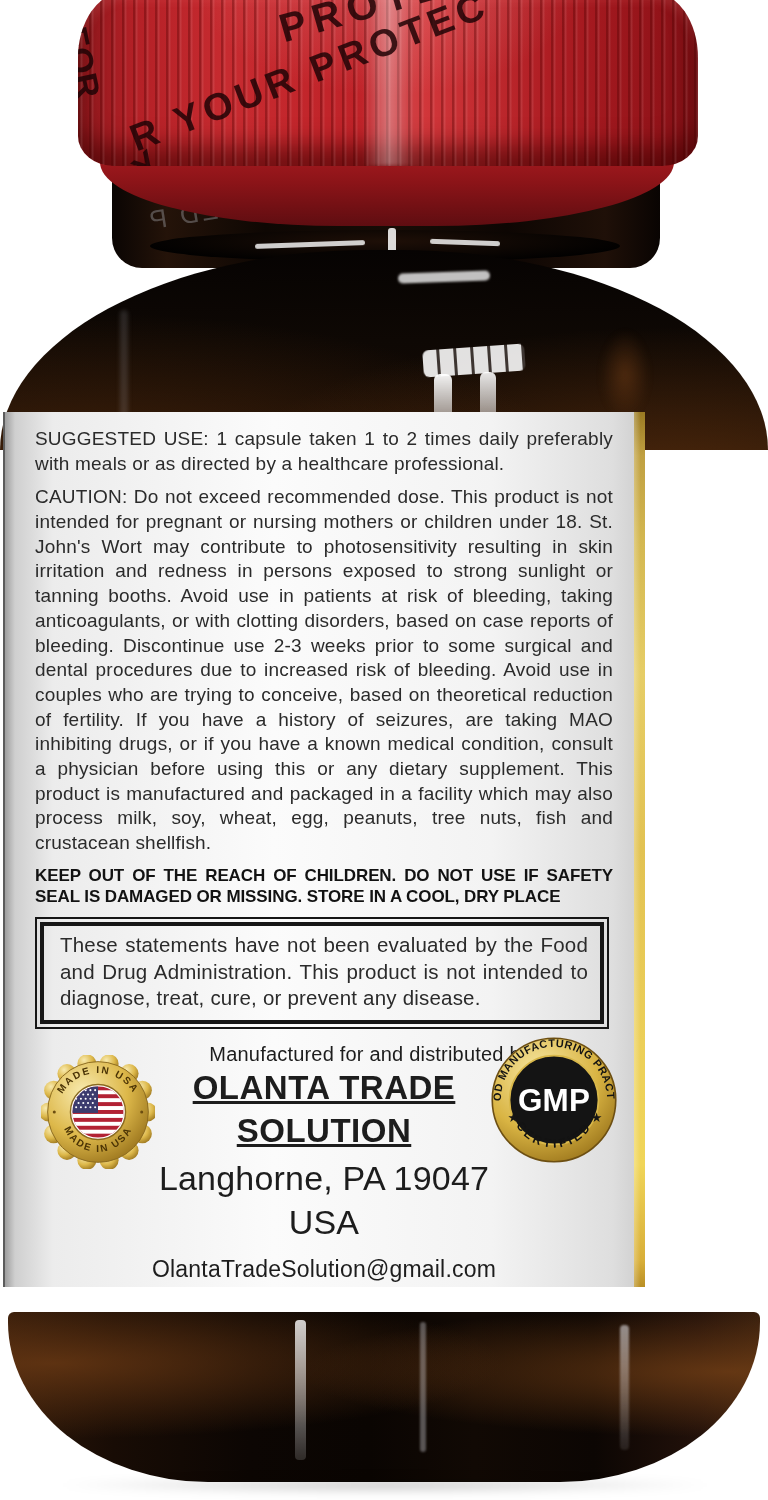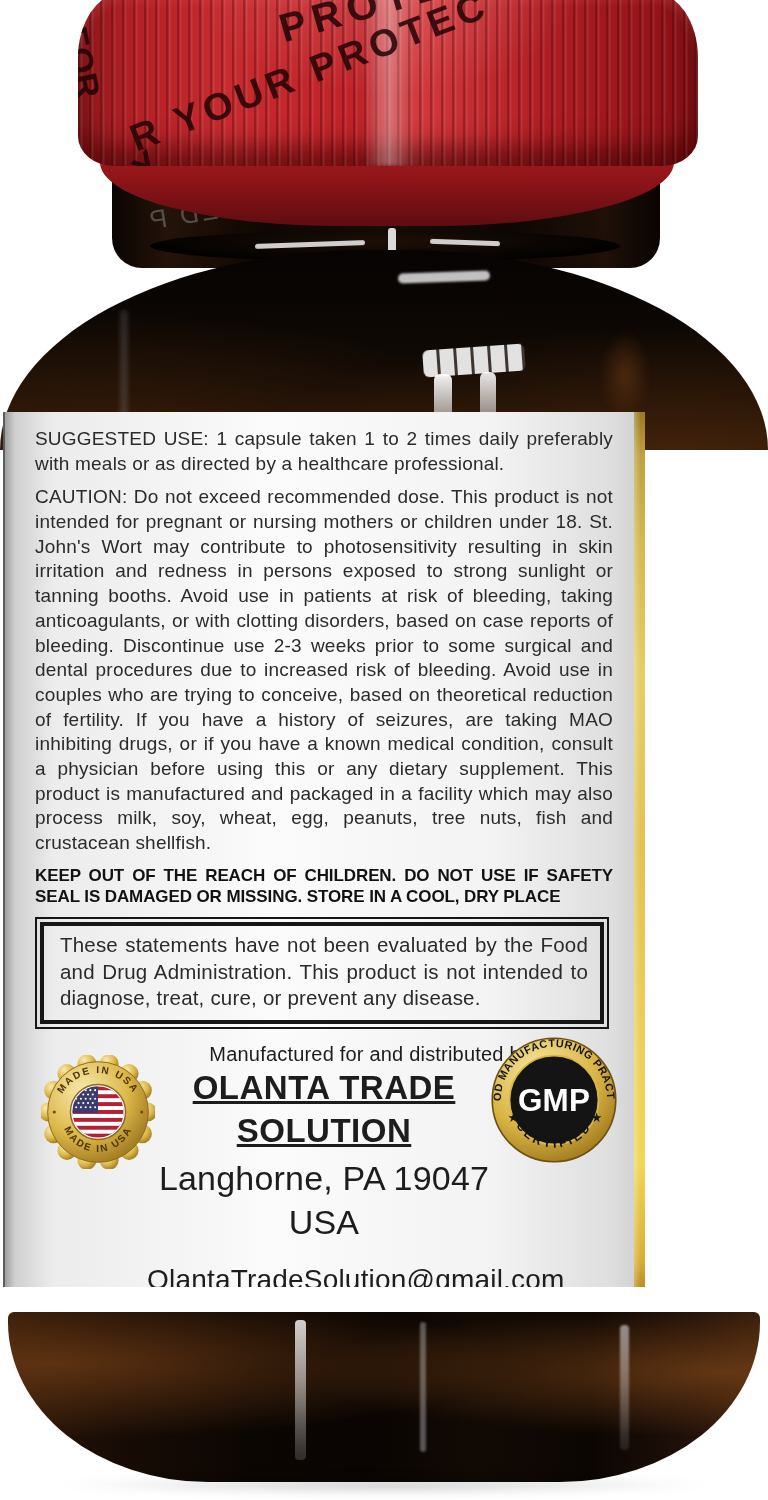--- a/index.html
+++ b/index.html
@@ -74,21 +74,21 @@
   .disc-outer{position:static;border:2px solid #161616;padding:3px;margin:0 4px 12px 0;}
   .disc-inner{position:static;border:4px solid #161616;padding:6px 12px 8px 16px;}
   .disc-inner p{margin:0;font-size:20.5px;line-height:1.3;}
 
   .distributor{position:static;display:block;height:170px;margin-top:2px;position:relative;}
   .dist-col{position:absolute;left:112px;right:112px;top:0;text-align:center;color:#1d1d1d;}
   .dist-col div{position:static;}
   .d-intro{font-size:20px;margin-right:-88px;margin-left:10px;}
   .d-name{font-weight:700;font-size:33px;letter-spacing:.5px;text-decoration:underline;}
   .d-addr{font-size:34px;margin-top:3px;}
-  .d-mail{font-size:28px;margin-top:18px;text-align:center;}
+  .d-mail{font-size:23px;margin-top:11px;text-align:center;}
 
   .usa-seal{left:6px;top:14px;width:114px;height:114px;}
   .gmp-seal{right:-6px;top:-6px;width:130px;height:130px;}
   .usa-seal svg,.gmp-seal svg{position:absolute;inset:0;width:100%;height:100%;}
 
   
   .band{left:629px;top:0;width:112px;height:875px;
      background:
        linear-gradient(90deg,rgba(255,255,245,.3) 0,transparent 6%,transparent 78%,rgba(120,88,10,.35) 93%,rgba(70,45,5,.55) 100%),
        linear-gradient(180deg,#9a7a22 0,#c0a041 5%,#d4b851 15%,#e6cd66 30%,#e2c252 50%,#eccf58 72%,#f0d558 86%,#d8ae38 97%,#b98f25 100%);

